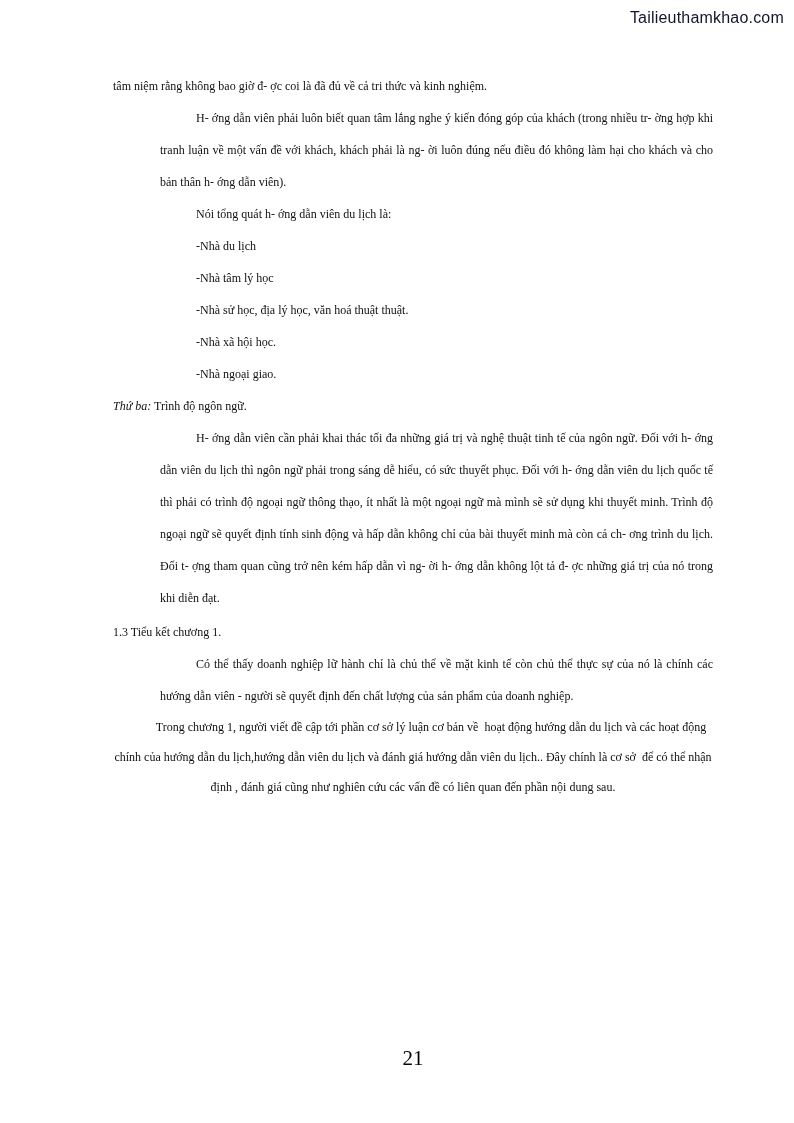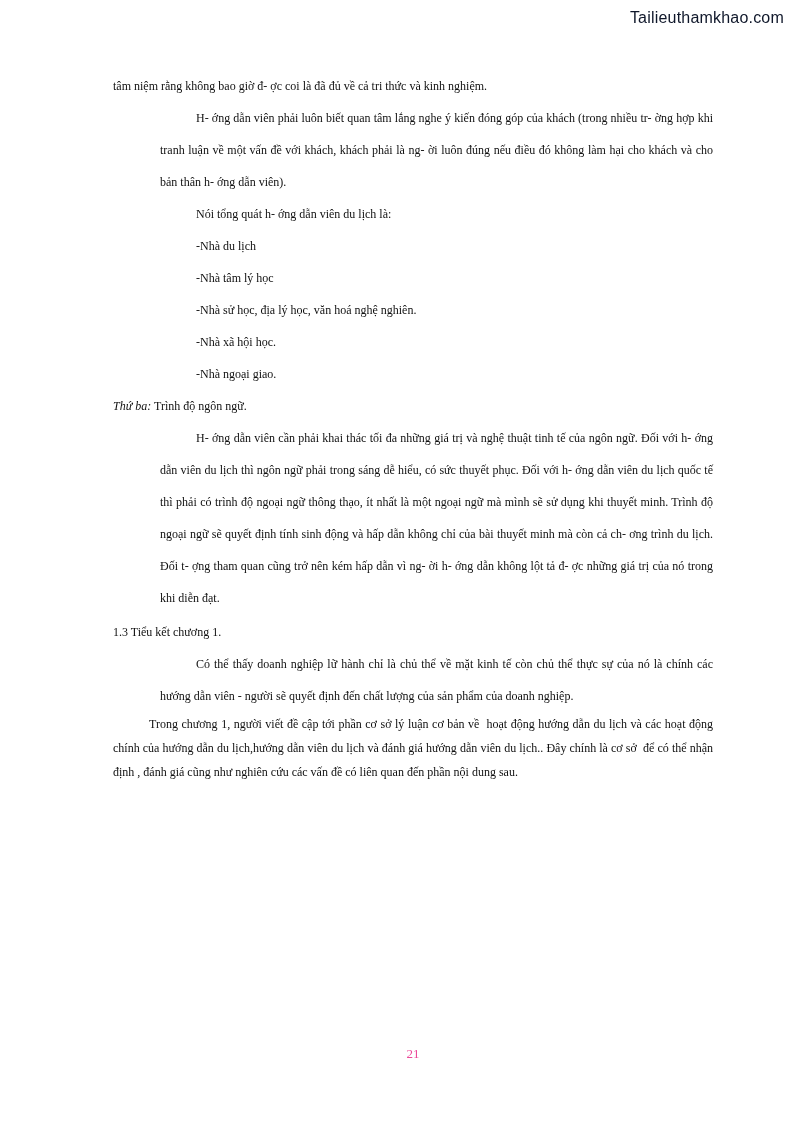--- a/index.html
+++ b/index.html
@@ -28,32 +28,33 @@
     top: 70px;
     width: 600px;
     font-size: 12px;
     line-height: 32px;
     text-align: justify;
   }
   .para { margin: 0; padding: 0; }
   .indent { text-indent: 36px; margin-left: 47px; }
   .heading { font-weight: normal; margin-top: 2px; }
   .center {
+    text-align: center;
     text-indent: 36px;
     white-space: pre-wrap;
-    line-height: 24px;
+    line-height: 30px;
   }
   .pagenum {
     position: absolute;
     top: 1046px;
     left: 113px;
     width: 600px;
     text-align: center;
-    font-size: 13px;
-    color: #ec4899;
+    font-size: 21px;
+    color: #000000;
   }
 </style>
 </head>
 <body>
 
 <div class="page">
 
   <span class="watermark">Tailieuthamkhao.com</span>
 
   <main class="content">
@@ -61,21 +62,21 @@
     <p class="para">tâm niệm rằng không bao giờ đ- ợc coi là đã đủ về cả tri thức và kinh nghiệm.</p>
 
     <p class="para indent">H- ớng dẫn viên phải luôn biết quan tâm lắng nghe ý kiến đóng góp của khách (trong nhiều tr- ờng hợp khi tranh luận về một vấn đề với khách, khách phải là ng- ời luôn đúng nếu điều đó không làm hại cho khách và cho bản thân h- ớng dẫn viên).</p>
 
     <p class="para indent">Nói tổng quát h- ớng dẫn viên du lịch là:</p>
 
     <p class="para indent">-Nhà du lịch</p>
 
     <p class="para indent">-Nhà tâm lý học</p>
 
-    <p class="para indent">-Nhà sử học, địa lý học, văn hoá nghệ nghiên.</p>
+    <p class="para indent">-Nhà sử học, địa lý học, văn hoá thuật thuật.</p>
 
     <p class="para indent">-Nhà xã hội học.</p>
 
     <p class="para indent">-Nhà ngoại giao.</p>
 
     <p class="para"><i>Thứ ba:</i> <span>Trình độ ngôn ngữ.</span></p>
 
     <p class="para indent">H- ớng dẫn viên cần phải khai thác tối đa những giá trị và nghệ thuật tinh tế của ngôn ngữ. Đối với h- ớng dẫn viên du lịch thì ngôn ngữ phải trong sáng dễ hiểu, có sức thuyết phục. Đối với h- ớng dẫn viên du lịch quốc tế thì phải có trình độ ngoại ngữ thông thạo, ít nhất là một ngoại ngữ mà mình sẽ sử dụng khi thuyết minh. Trình độ ngoại ngữ sẽ quyết định tính sinh động và hấp dẫn không chỉ của bài thuyết minh mà còn cả ch- ơng trình du lịch. Đối t- ợng tham quan cũng trở nên kém hấp dẫn vì ng- ời h- ớng dẫn không lột tả đ- ợc những giá trị của nó trong khi diễn đạt.</p>
 
     <p class="para heading">1.3 Tiểu kết chương 1.</p>

